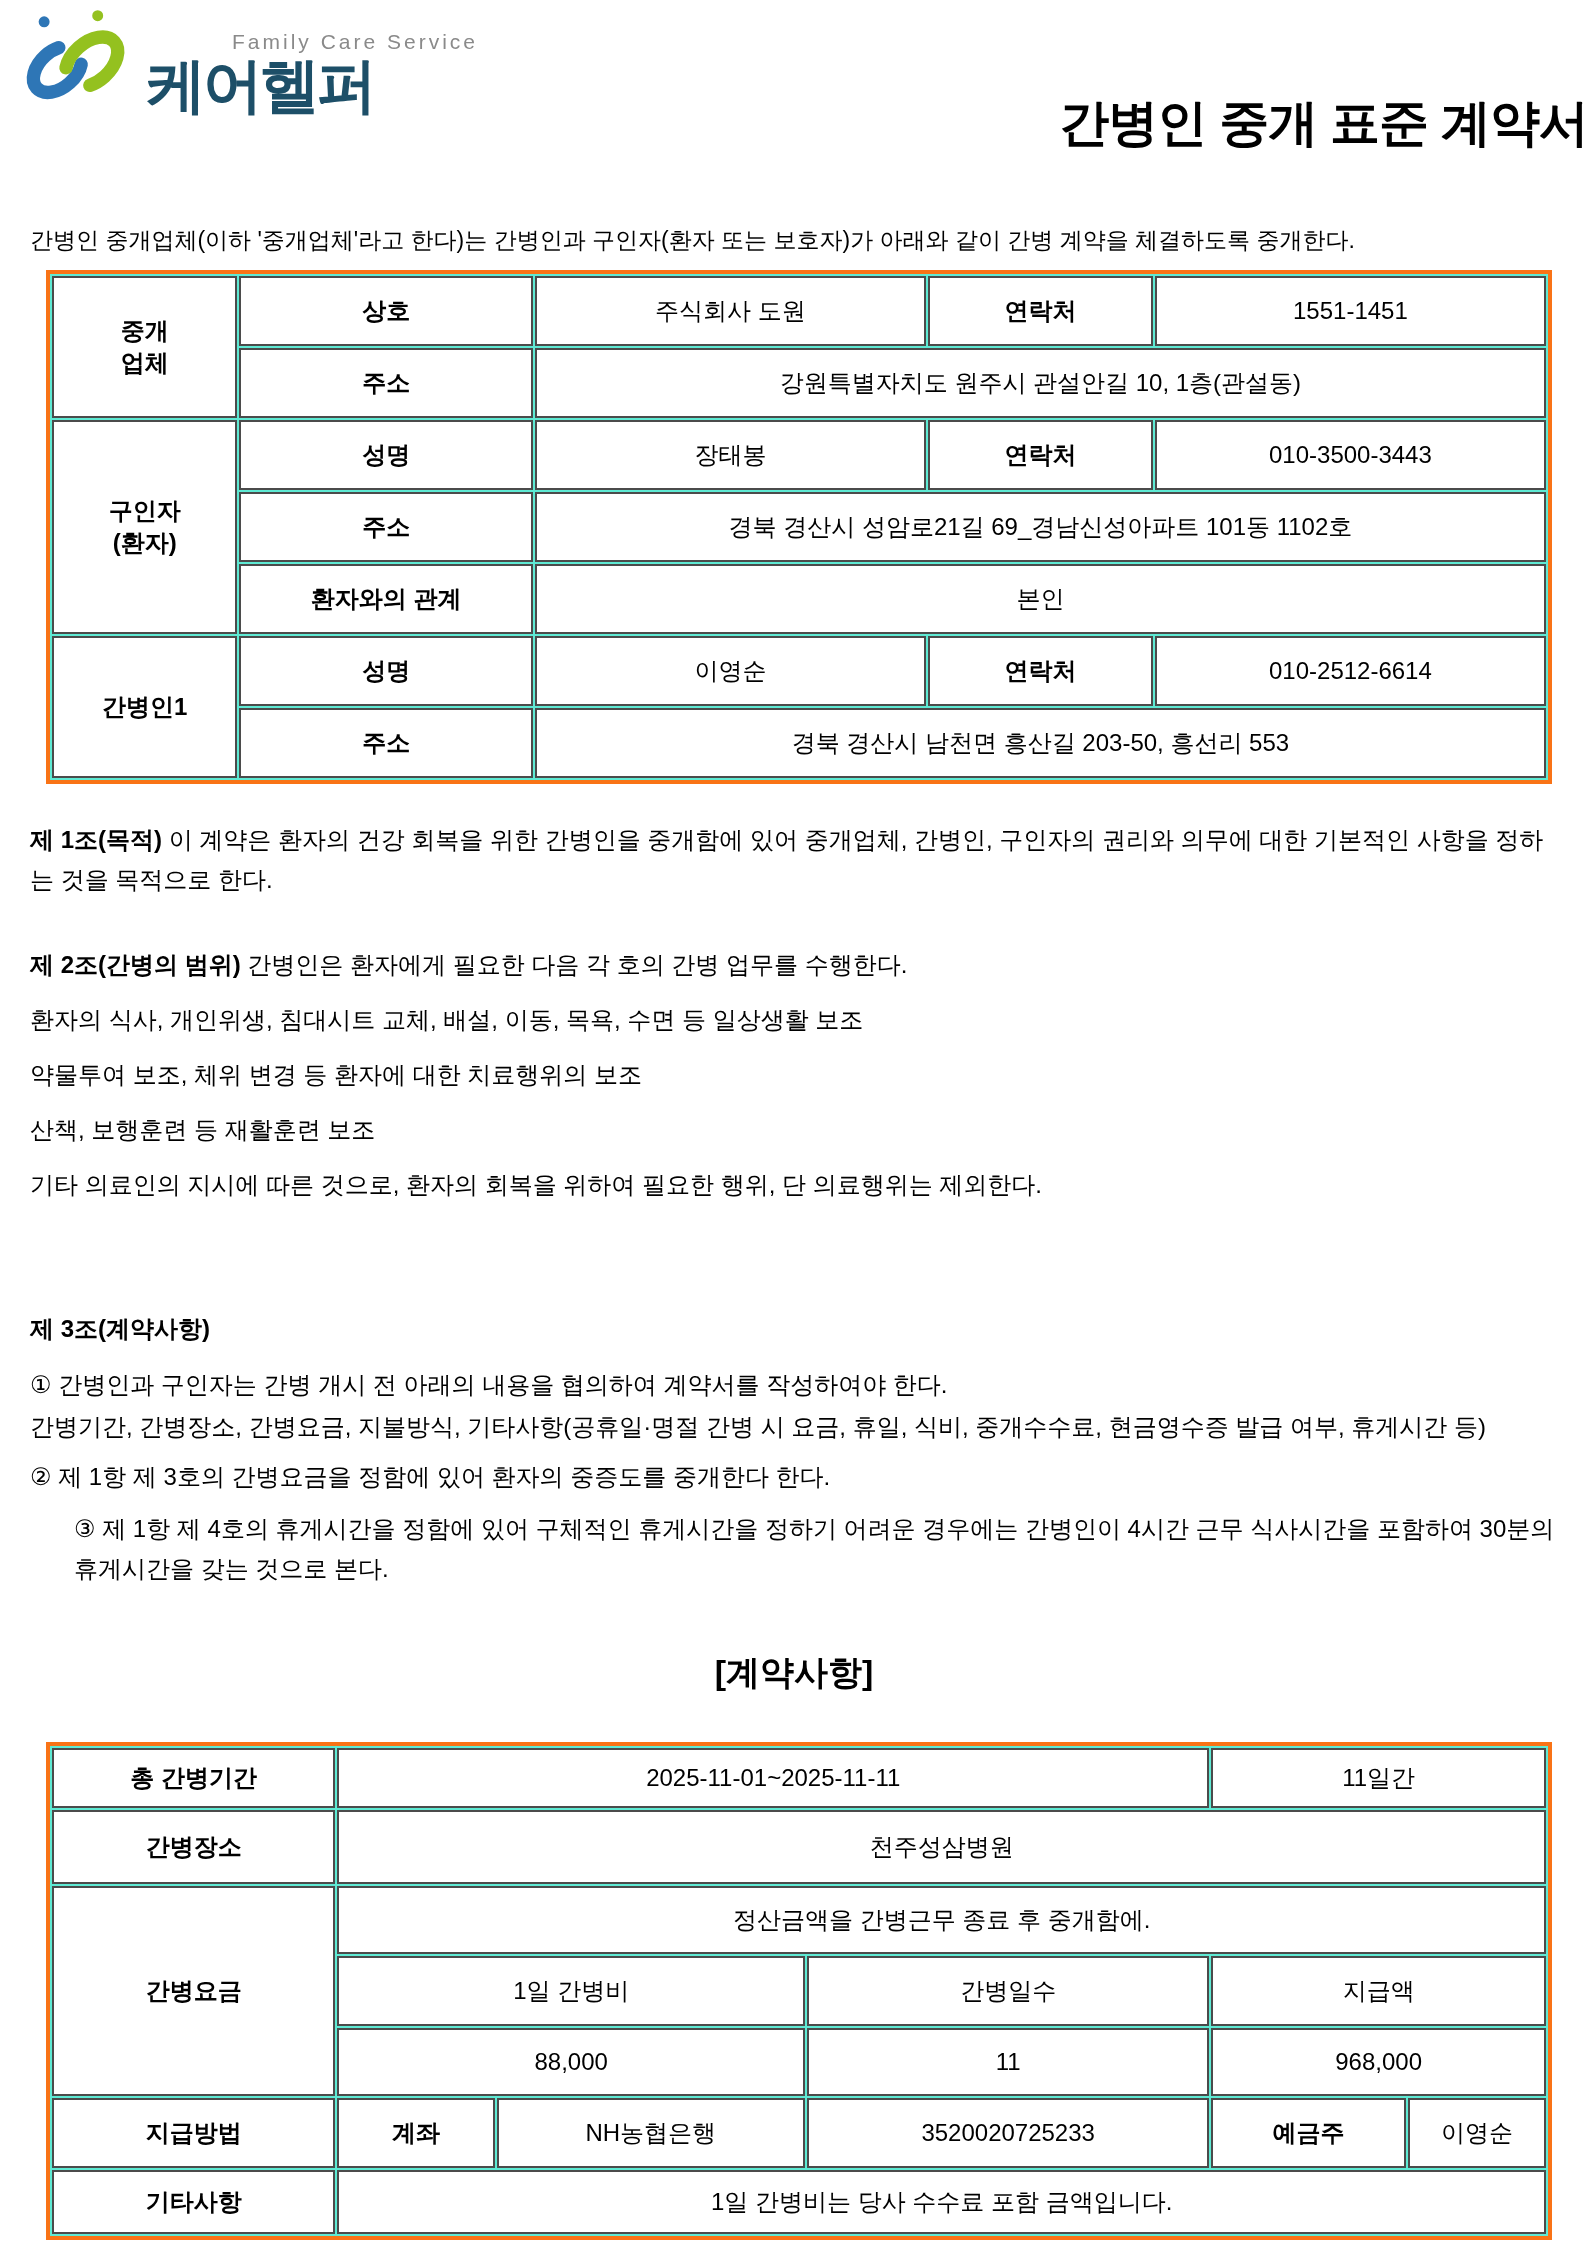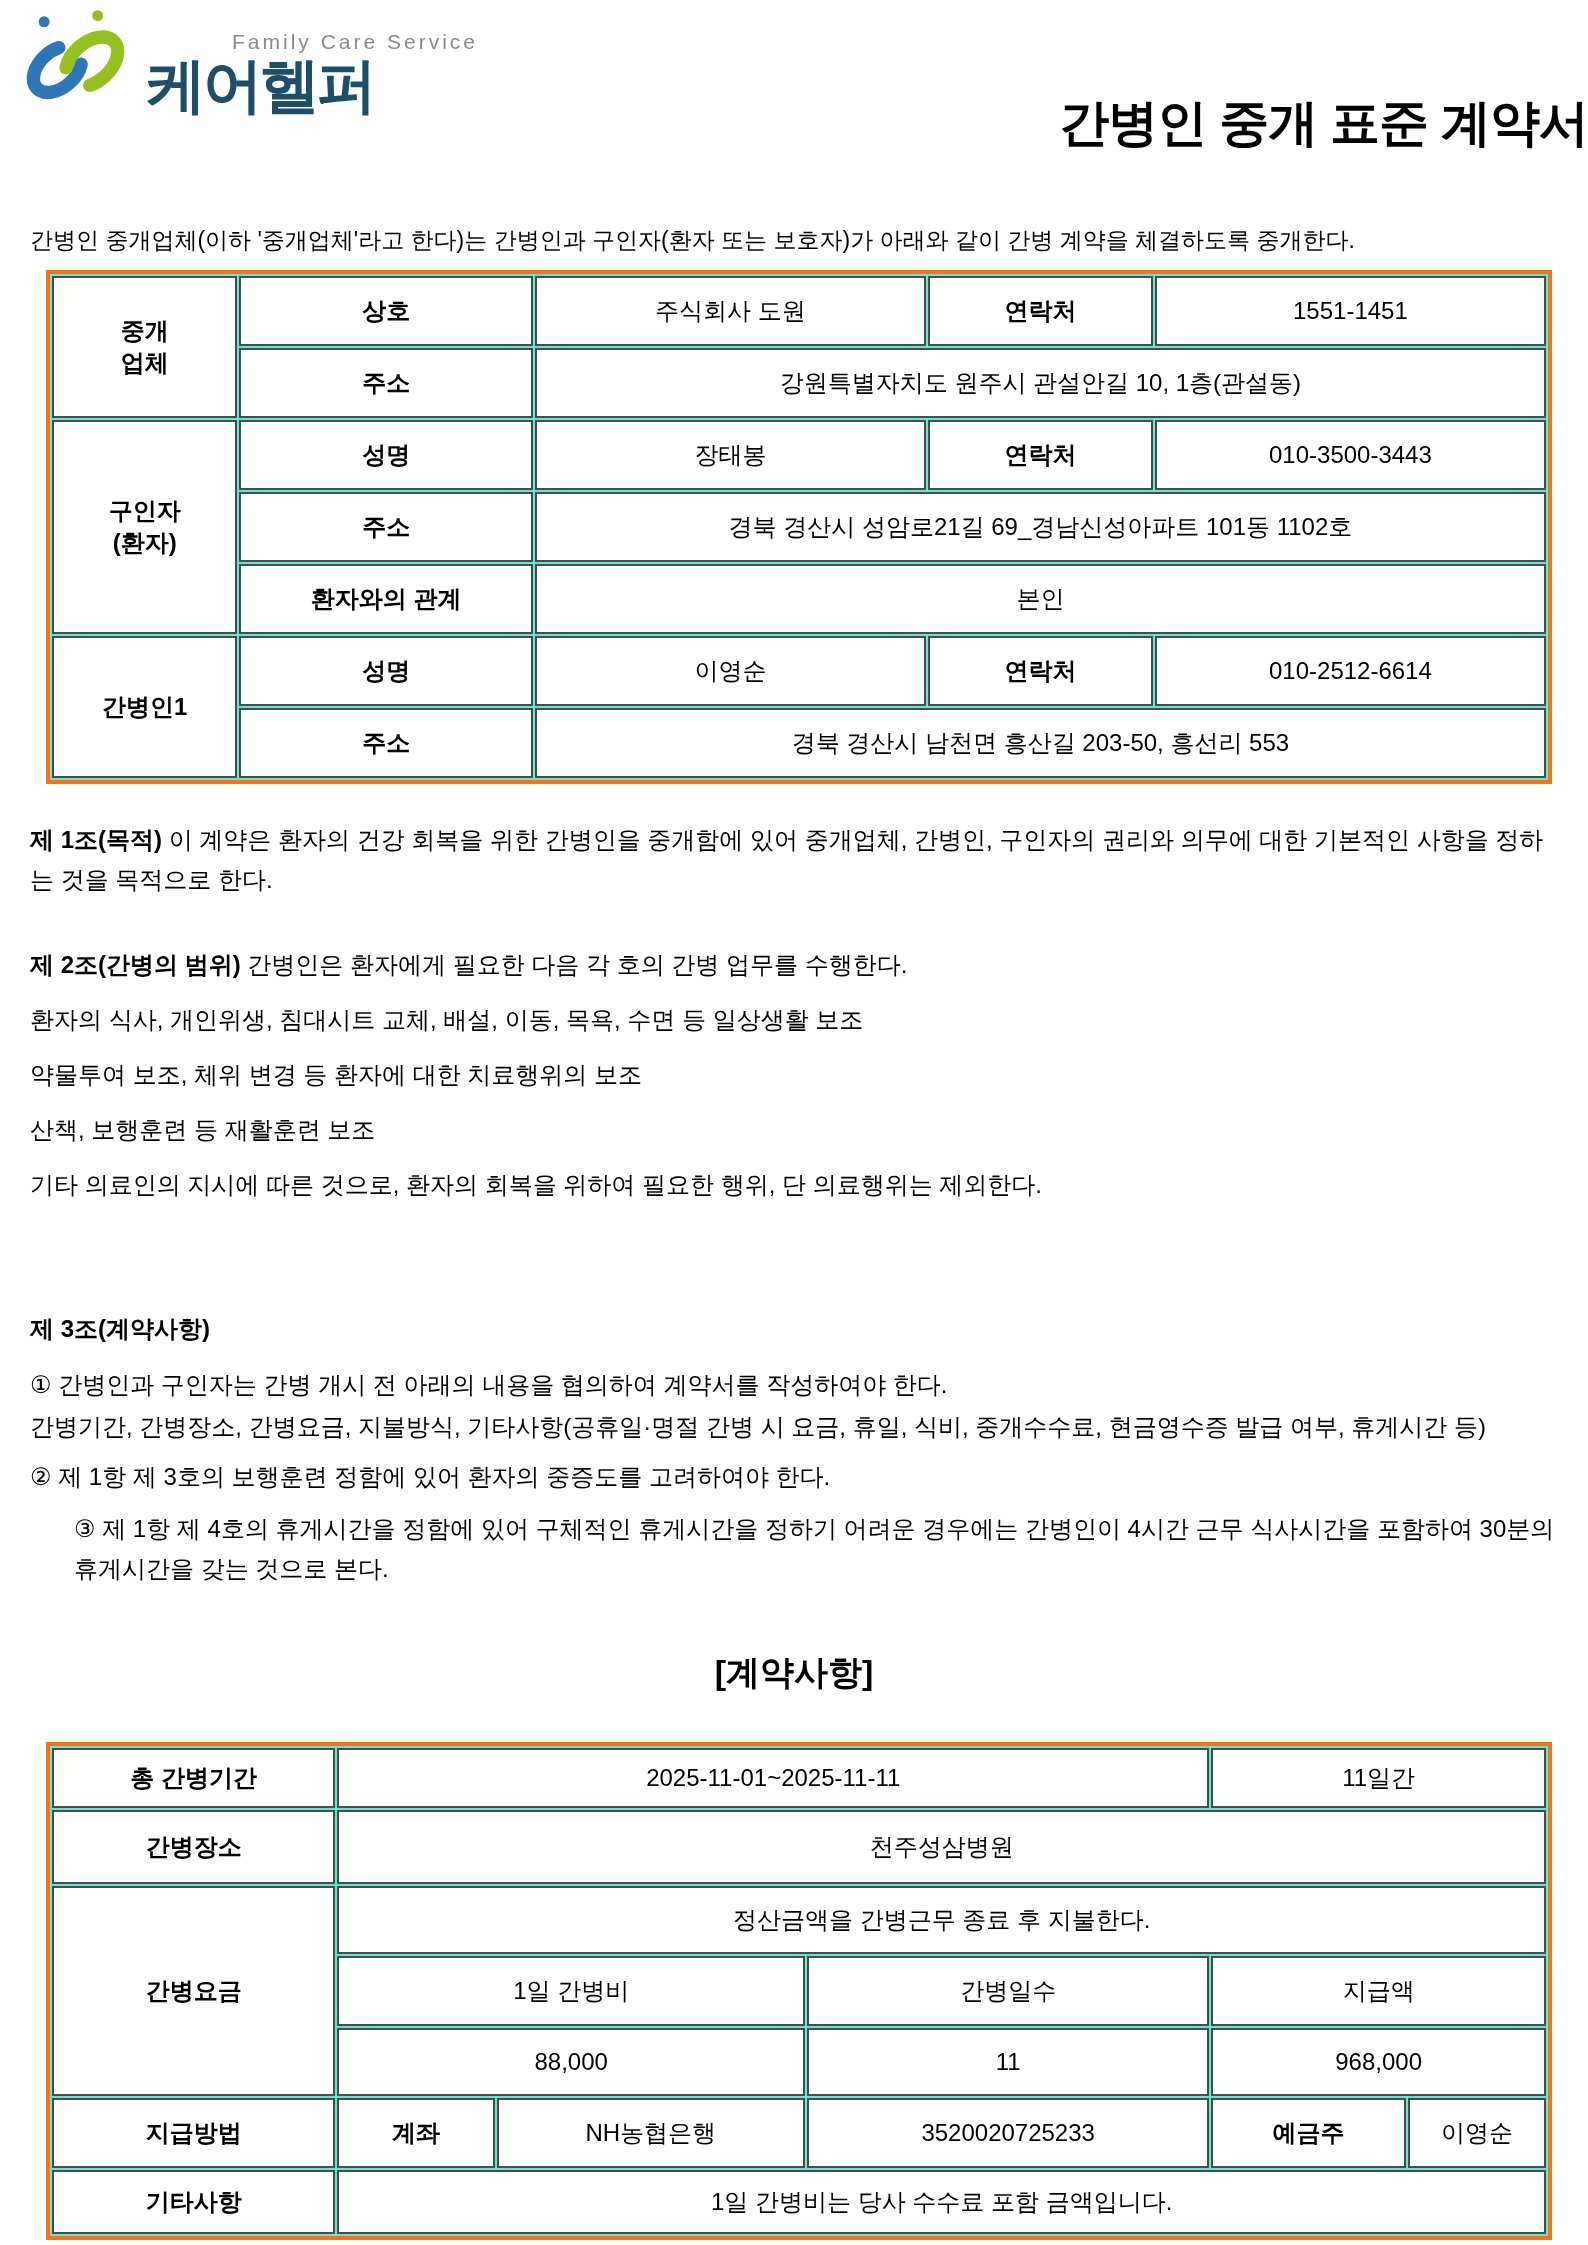--- a/index.html
+++ b/index.html
@@ -133,21 +133,21 @@
     <p class="line">환자의 식사, 개인위생, 침대시트 교체, 배설, 이동, 목욕, 수면 등 일상생활 보조</p>
     <p class="line">약물투여 보조, 체위 변경 등 환자에 대한 치료행위의 보조</p>
     <p class="line">산책, 보행훈련 등 재활훈련 보조</p>
     <p class="line">기타 의료인의 지시에 따른 것으로, 환자의 회복을 위하여 필요한 행위, 단 의료행위는 제외한다.</p>
   </div>
 
   <div class="art a3">
     <p class="h">제 3조(계약사항)</p>
     <p class="c1">① 간병인과 구인자는 간병 개시 전 아래의 내용을 협의하여 계약서를 작성하여야 한다.</p>
     <p class="c1b">간병기간, 간병장소, 간병요금, 지불방식, 기타사항(공휴일·명절 간병 시 요금, 휴일, 식비, 중개수수료, 현금영수증 발급 여부, 휴게시간 등)</p>
-    <p class="c2">② 제 1항 제 3호의 보행훈련 정함에 있어 환자의 중증도를 고려하여야 한다.</p>
+    <p class="c2">② 제 1항 제 3호의 간병요금을 정함에 있어 환자의 중증도를 중개한다 한다.</p>
     <p class="c3">③ 제 1항 제 4호의 휴게시간을 정함에 있어 구체적인 휴게시간을 정하기 어려운 경우에는 간병인이 4시간 근무 식사시간을 포함하여 30분의 휴게시간을 갖는 것으로 본다.</p>
   </div>
 
   <div class="contract-heading">[계약사항]</div>
 
   <table class="grid t-contract">
     <colgroup>
         <col style="width:281px">
         <col style="width:156px">
         <col style="width:306px">
@@ -160,21 +160,21 @@
       <td class="lbl">총 간병기간</td>
       <td class="val" colspan="3">2025-11-01~2025-11-11</td>
       <td class="val" colspan="2">11일간</td>
     </tr>
     <tr class="r-place">
       <td class="lbl">간병장소</td>
       <td class="val" colspan="5">천주성삼병원</td>
     </tr>
     <tr class="r-feenote">
       <td class="lbl" rowspan="3">간병요금</td>
-      <td class="val" colspan="5">정산금액을 간병근무 종료 후 지불한다.</td>
+      <td class="val" colspan="5">정산금액을 간병근무 종료 후 중개함에.</td>
     </tr>
     <tr class="r-feehead">
       <td class="val" colspan="2">1일 간병비</td>
       <td class="val">간병일수</td>
       <td class="val" colspan="2">지급액</td>
     </tr>
     <tr class="r-feeval">
       <td class="val" colspan="2">88,000</td>
       <td class="val">11</td>
       <td class="val" colspan="2">968,000</td>

